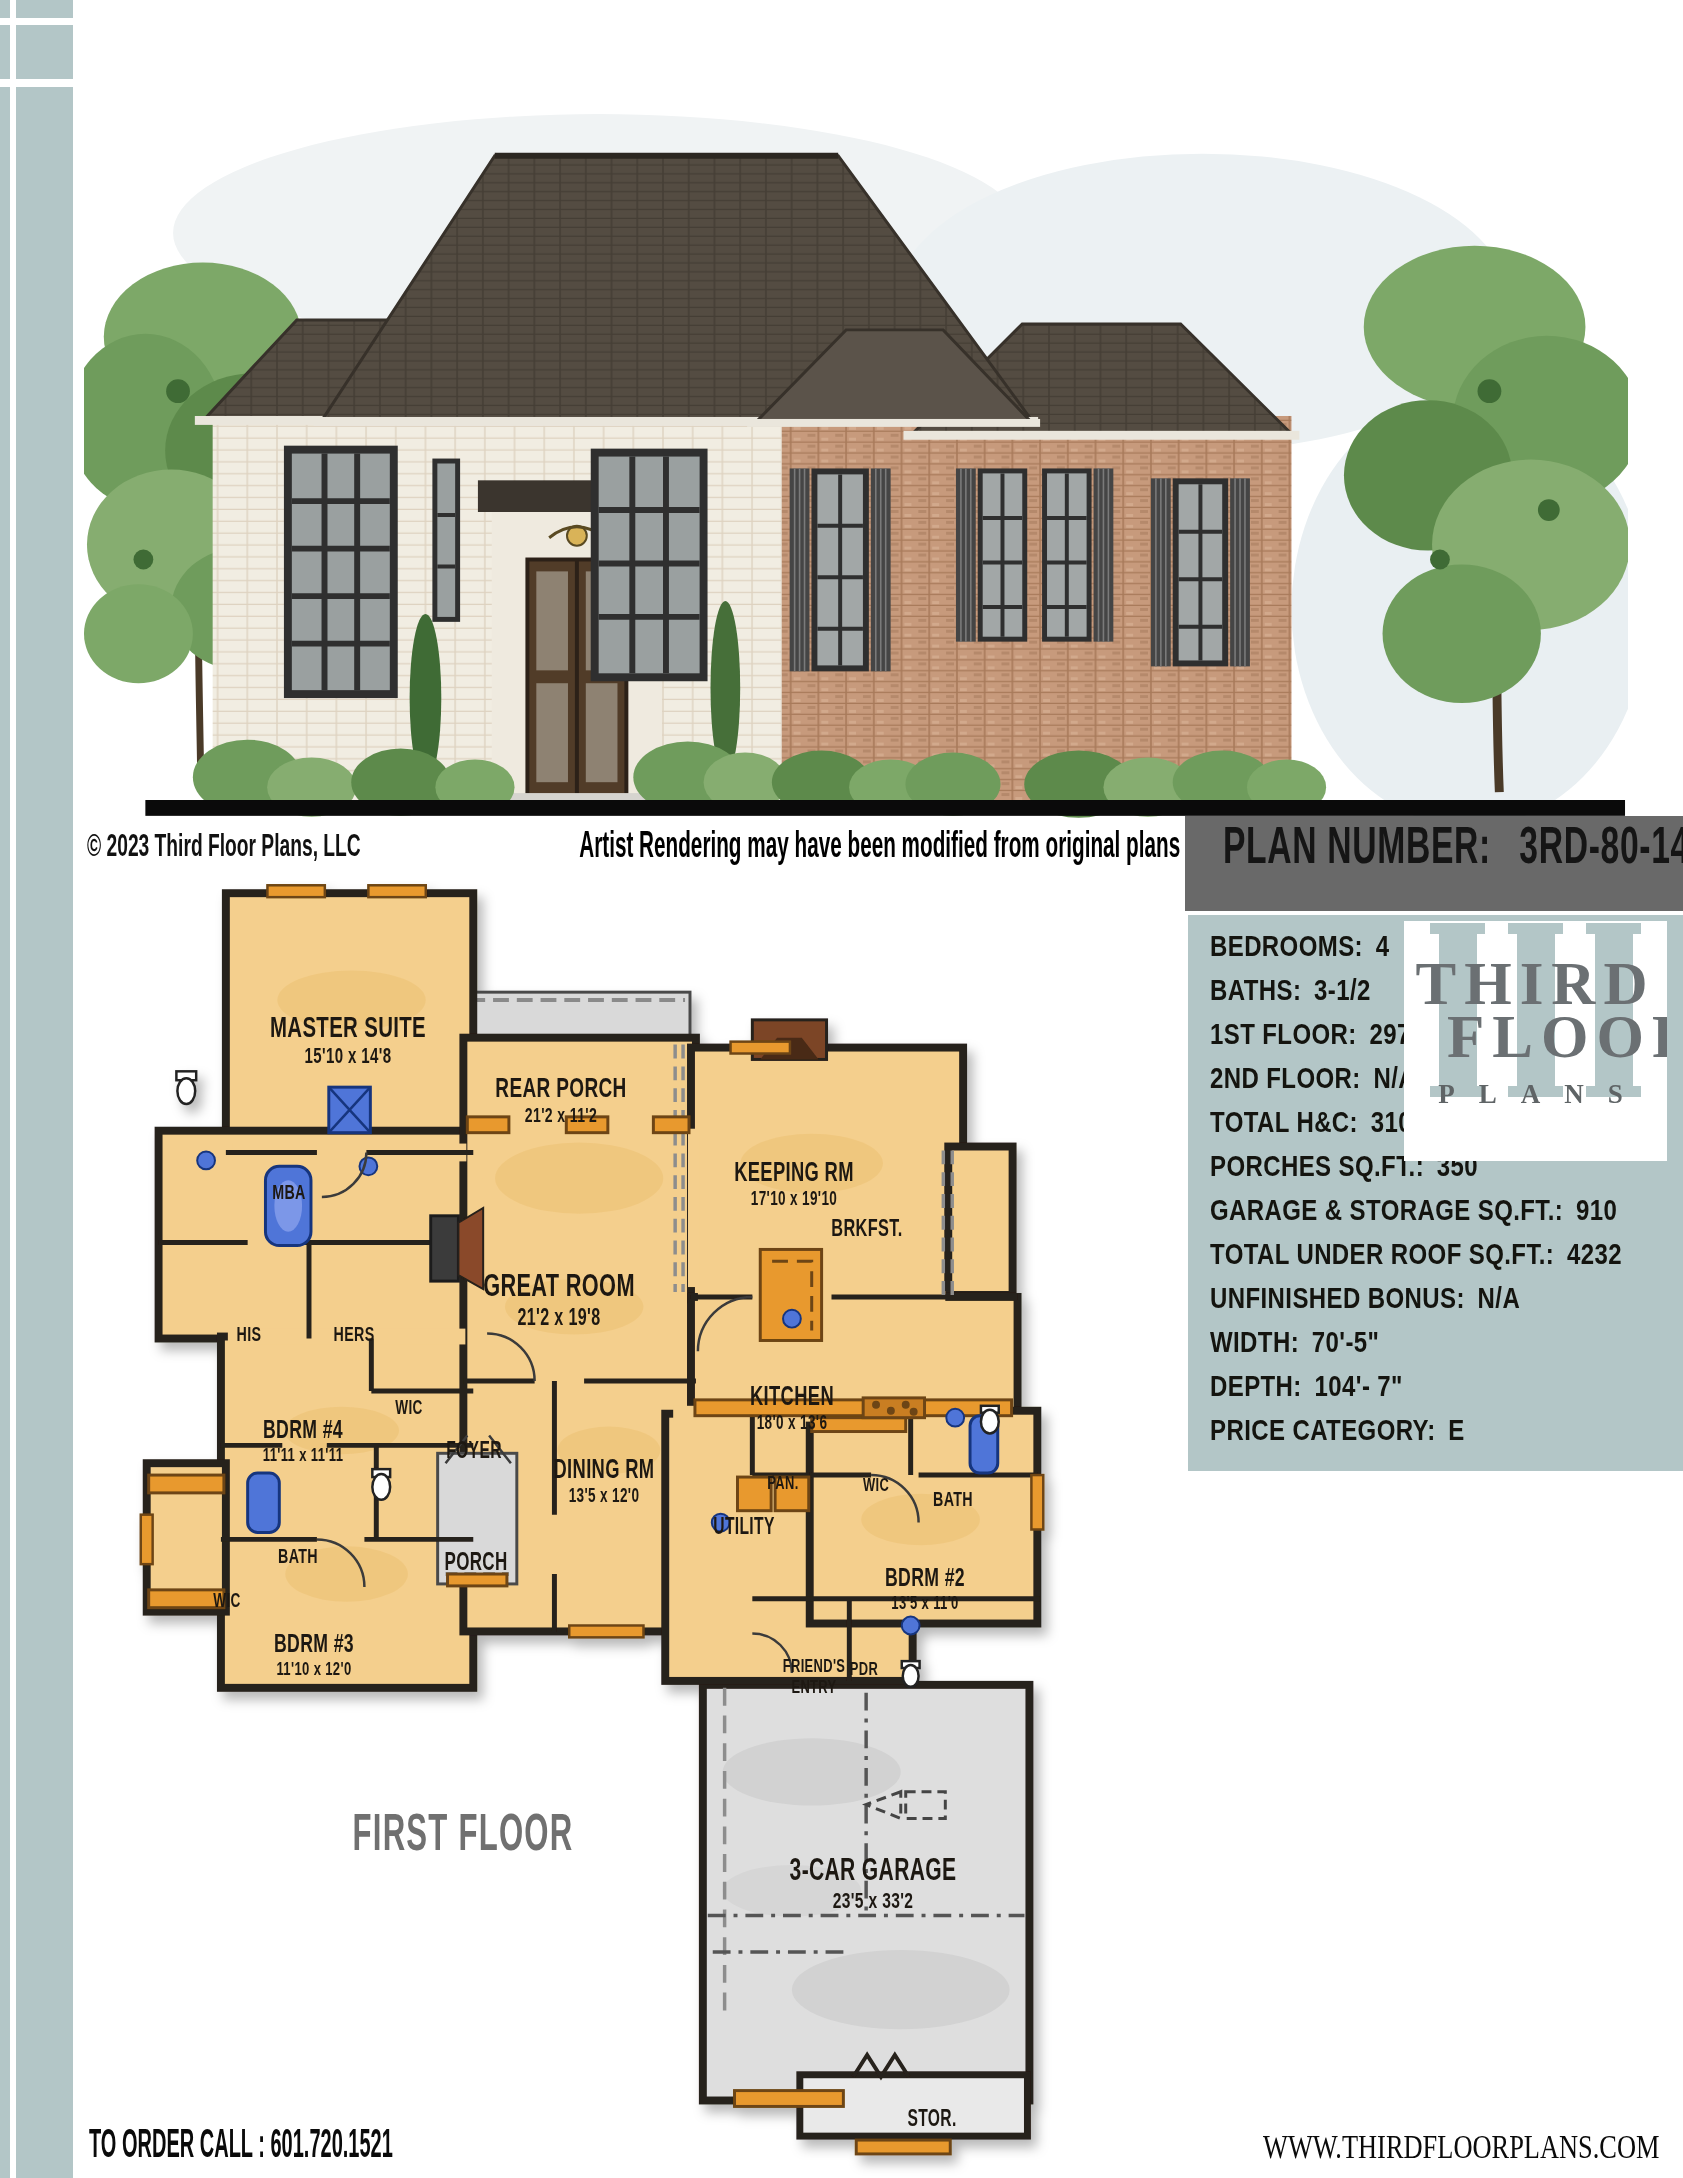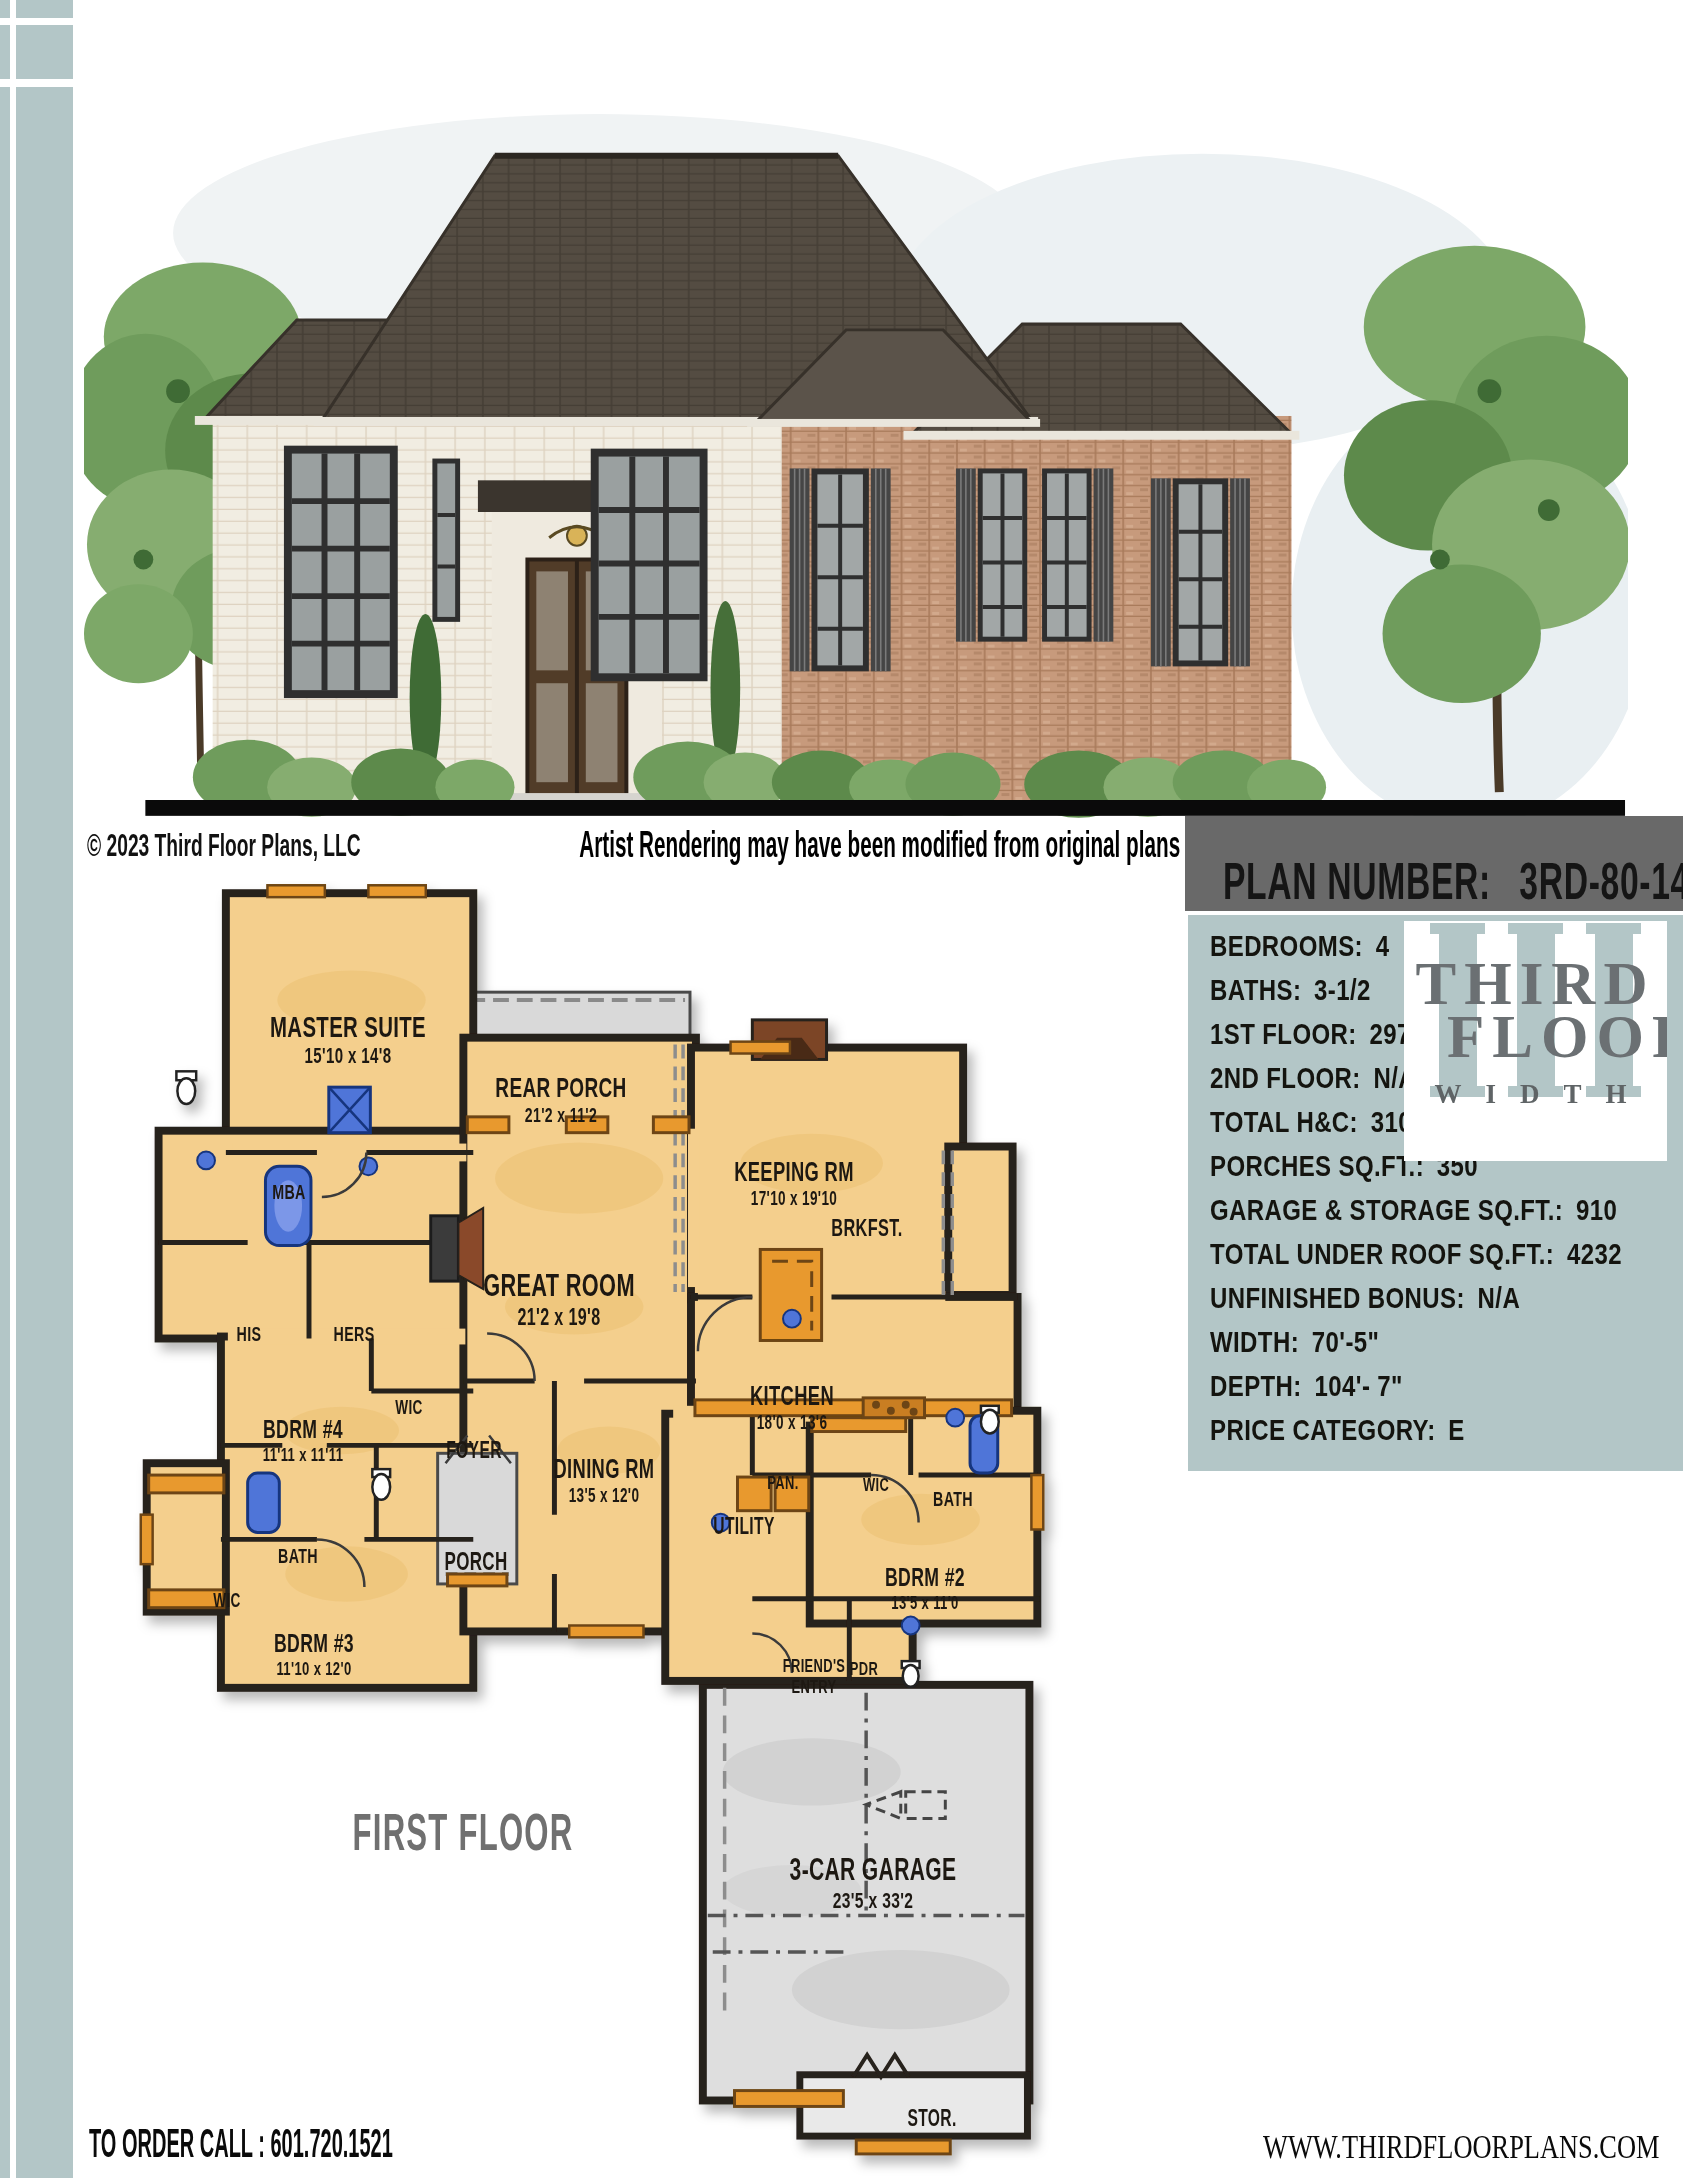--- a/index.html
+++ b/index.html
@@ -17,21 +17,21 @@
   .page-title{position:absolute;left:61px;top:4px;font-size:45px;color:#4e4e4e;font-weight:700;
               letter-spacing:1px;transform:scaleX(.62);transform-origin:left;white-space:nowrap;}
   
   .house-svg{position:absolute;left:84px;top:94px;width:1544px;height:738px;}
   .copyright{position:absolute;left:87px;top:828px;font-size:31px;color:#111;font-weight:700;
              transform:scaleX(.62);transform-origin:left;white-space:nowrap;}
   .artist-note{position:absolute;right:503px;top:824px;font-size:37px;color:#000;font-weight:700;
                transform:scaleX(.56);transform-origin:right;white-space:nowrap;}
   
   .plan-banner{position:absolute;left:1185px;right:0;top:816px;height:95px;background:#696969;
-               display:flex;align-items:flex-end;padding-left:38px;box-sizing:border-box;}
+               display:flex;align-items:flex-start;padding-left:38px;box-sizing:border-box;}
   .plan-banner .txt{font-size:51px;color:#151515;font-weight:700;transform:scaleX(.66);
                     transform-origin:left;white-space:nowrap;letter-spacing:1px;}
   .plan-banner .num{margin-left:28px;}
   
   .specs-panel{position:absolute;left:1188px;right:0;top:915px;height:556px;background:#b3c6c7;
                padding:14px 0 0 22px;box-sizing:border-box;}
   .spec-row{height:44px;font-size:30px;font-weight:700;color:#14140f;transform:scaleX(.8);
             transform-origin:left;white-space:nowrap;letter-spacing:0.5px;}
   .spec-row .val{margin-left:16px;}
   
@@ -277,21 +277,21 @@
       </div>
       </div>
     <div class="logo-box">
       <div class="logo-nums">
         <span class="logo-num"></span>
           <span class="logo-num"></span>
           <span class="logo-num"></span>
       </div>
       <div class="logo-word logo-third">THIRD</div>
       <div class="logo-word logo-floor">FLOOR</div>
-      <div class="logo-plans">WIDTH</div>
+      <div class="logo-plans">PLANS</div>
     </div>
   </div>
 
   <svg class="plan-svg" viewBox="0 0 960 1310">
     <defs>
       <filter id="planShadow" x="-5%" y="-5%" width="112%" height="112%">
         <feDropShadow dx="6" dy="8" stdDeviation="6" flood-color="#000" flood-opacity="0.28"></feDropShadow>
       </filter>
     </defs>
     <g filter="url(#planShadow)">

